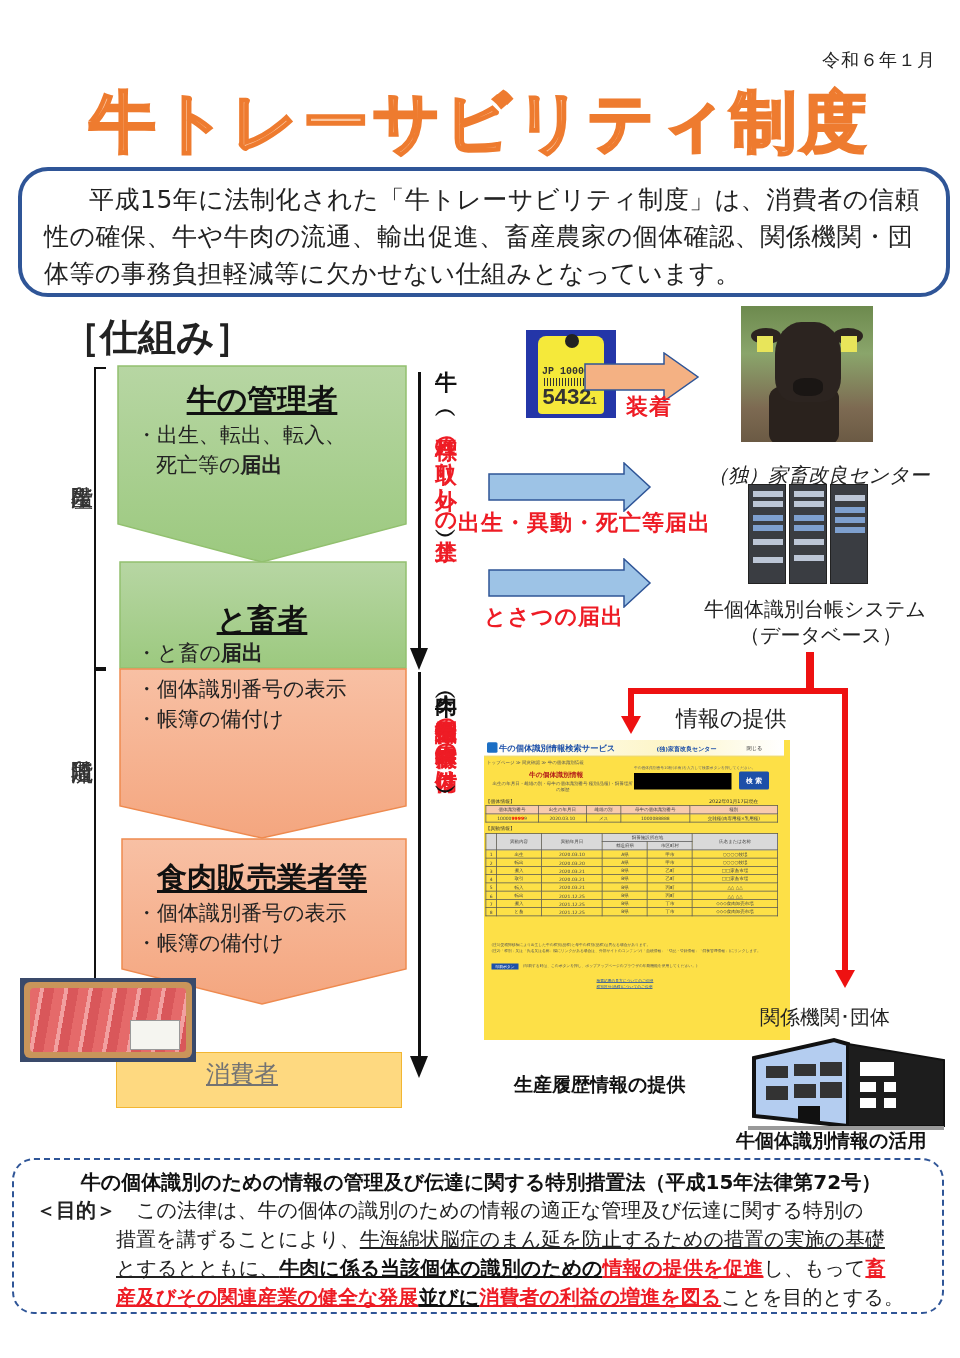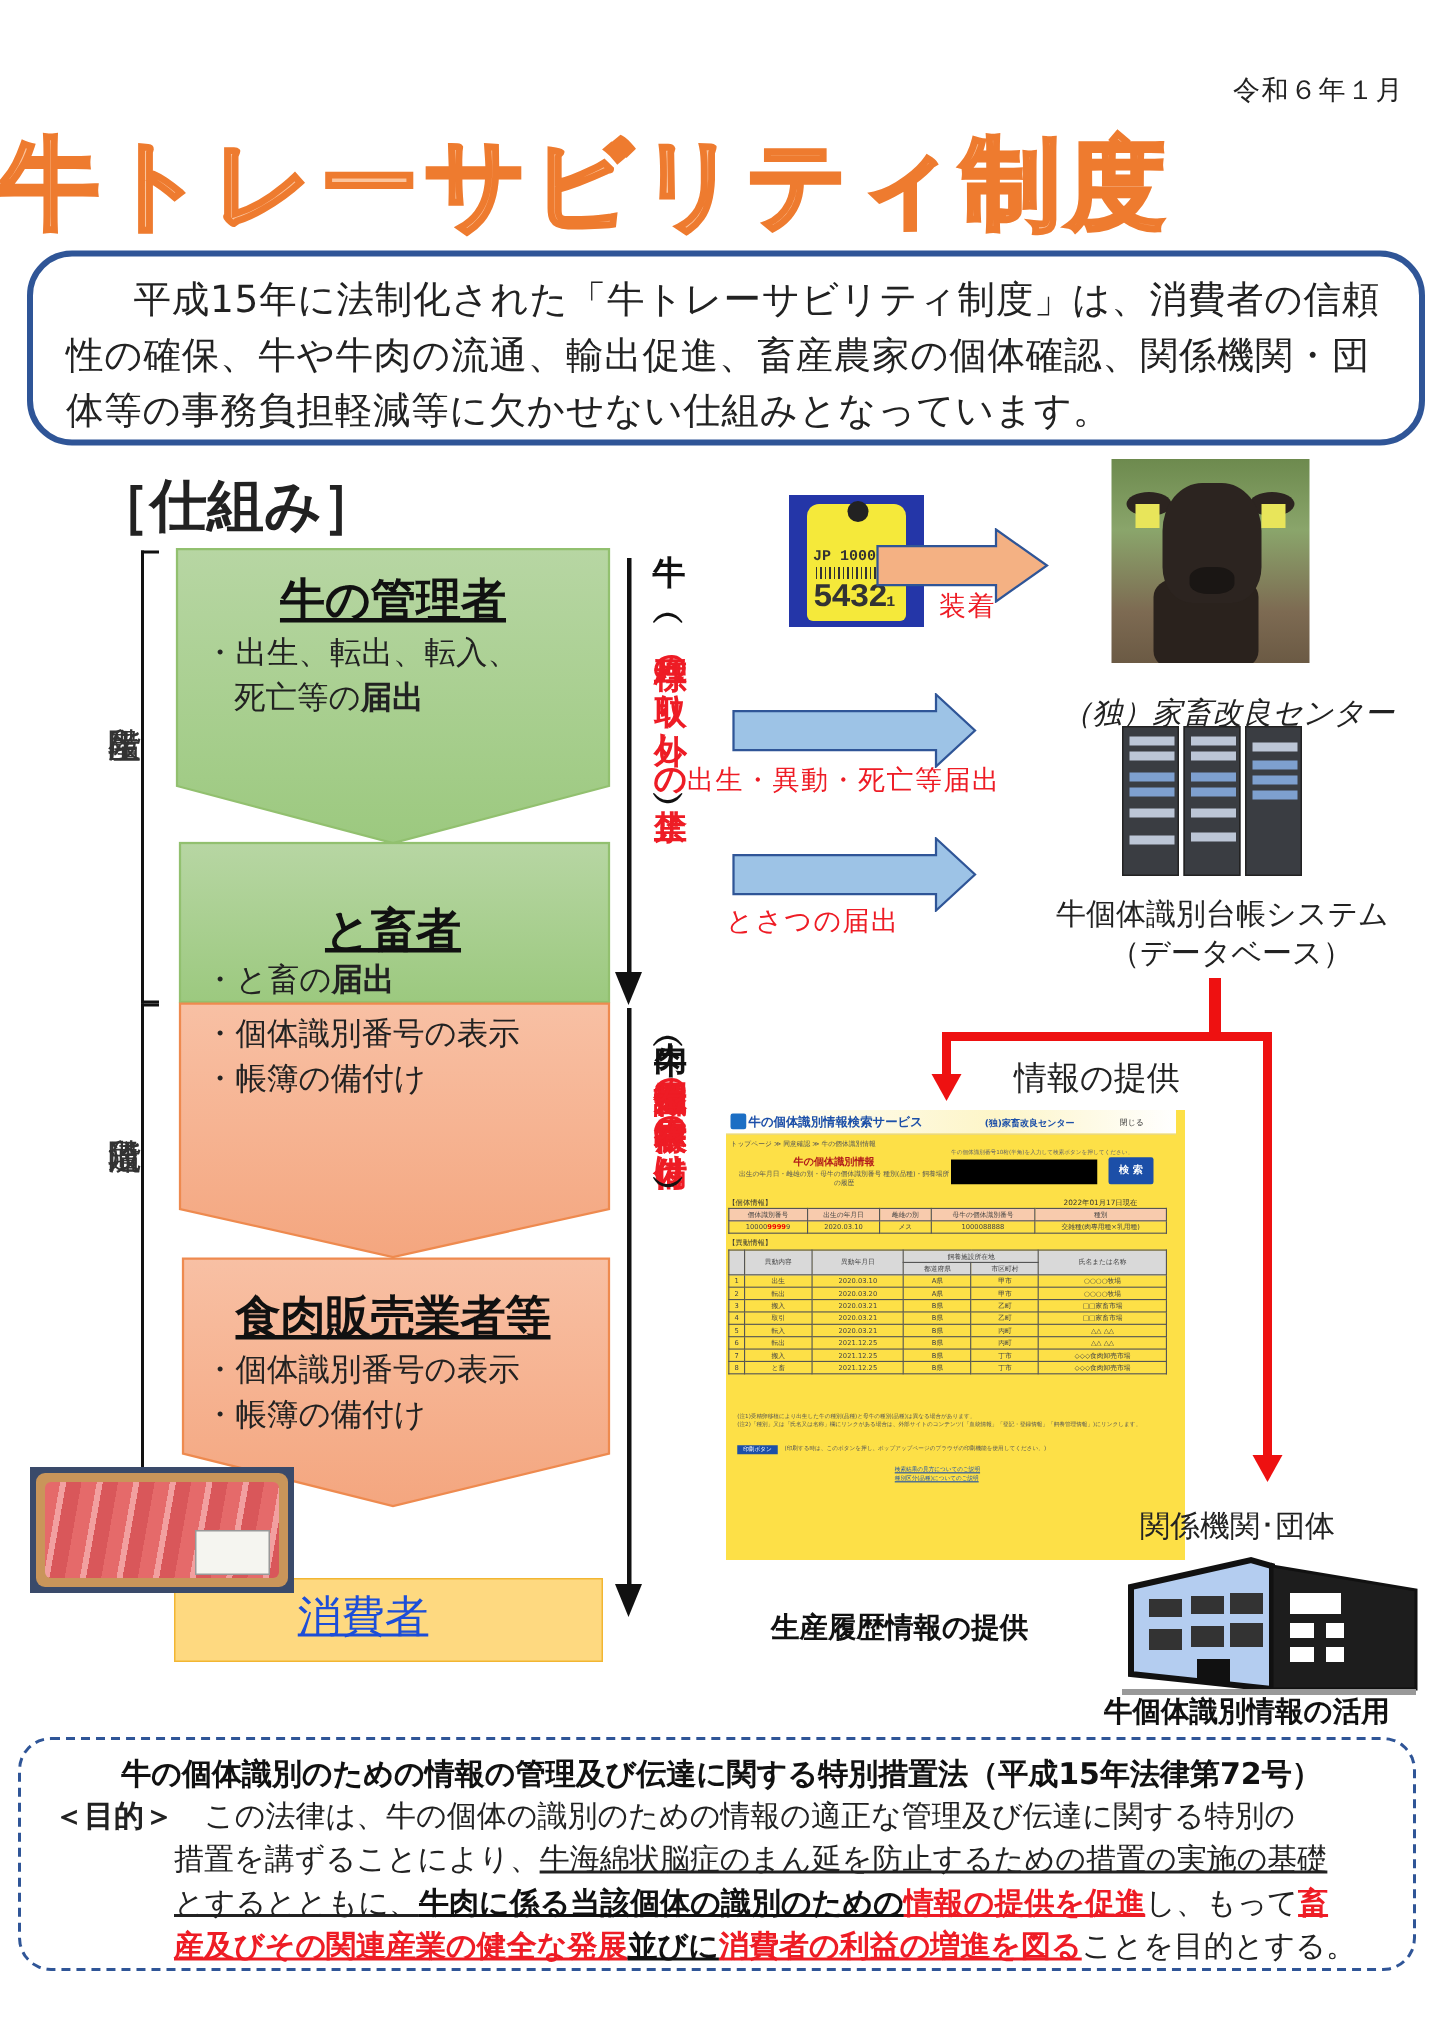--- a/index.html
+++ b/index.html
@@ -2,21 +2,21 @@
 <html><head>
 <meta charset="utf-8">
 <style>
   * { box-sizing: border-box; margin: 0; padding: 0; }
   html, body { width: 960px; height: 1358px; background: #ffffff; overflow: hidden; }
   body { font-family: "DejaVu Sans", "Liberation Sans", sans-serif; color: #222; position: relative; }
   .abs { position: absolute; }
 
   .date { right: 24px; top: 48px; font-size: 18px; color: #222; letter-spacing: 1px; }
   .main-title {
-    left: 0; width: 960px; top: 78px; 
+    left: 0; width: 960px; top: 78px; text-align: center;
     font-size: 66px; font-weight: bold; color: #fbc49c; letter-spacing: 4px;
     -webkit-text-stroke: 2.5px #ee7b2f;
   }
   .intro-box {
     left: 18px; top: 167px; width: 932px; height: 130px;
     border: 4px solid #2f5597; border-radius: 30px; background: #fff;
     padding: 10px 14px 0 22px; font-size: 25px; line-height: 37px; color: #222;
     letter-spacing: 0.5px;
   }
   .intro-box p { text-indent: 1.8em; }
@@ -28,21 +28,21 @@
   .box-title { font-weight: bold; font-size: 30px; text-decoration: underline; text-align: center; color: #111; }
   .bullets { font-size: 21px; line-height: 30px; color: #222; }
   .bullets b { font-weight: bold; }
 
   .vline { width: 3px; background: #111; }
   .varrowhead { width: 0; height: 0; border-left: 9px solid transparent; border-right: 9px solid transparent; border-top: 22px solid #111; }
   .vtext { width: 28px; text-align: center; font-size: 22px; line-height: 26px; font-weight: bold; }
   .vtext .black { color: #111; }
   .vtext .red { color: #ee1c25; }
 
-  .red-label { color: #ee1c25; font-weight: normal; font-size: 18px; letter-spacing: 1px; }
+  .red-label { color: #ee1c25; font-weight: bold; font-size: 22px; letter-spacing: 1px; }
   .black-label { color: #222; font-size: 20px; }
 
   .eartag { left: 486px; top: 330px; width: 90px; height: 88px; background: #2436a8; margin-left: 40px; }
   .tag-body { position: absolute; left: 12px; top: 6px; width: 66px; height: 78px; background: #f5e93a; border-radius: 8px 8px 4px 4px; }
   .tag-hole { position: absolute; left: 27px; top: -2px; width: 14px; height: 14px; border-radius: 50%; background: #222; }
   .tag-jp { position: absolute; left: 4px; top: 30px; font-size: 10px; font-weight: bold; color: #333; font-family: "Liberation Mono", monospace; }
   .tag-bars { position: absolute; left: 6px; top: 42px; width: 54px; height: 8px; background: repeating-linear-gradient(90deg,#333 0 1px,#f5e93a 1px 3px); }
   .tag-num { position: absolute; left: 4px; top: 50px; font-size: 22px; font-weight: bold; color: #333; font-family: "Liberation Mono", monospace; letter-spacing: -1px; }
 
   .cow { left: 741px; top: 306px; width: 132px; height: 136px; background: linear-gradient(180deg,#6d8a4e 0%,#8aa56b 35%,#7d6a52 75%,#6b5a44 100%); overflow: hidden; }
@@ -152,21 +152,21 @@
   <div>・個体識別番号の表示</div>
   <div>・帳簿の備付け</div>
 </div>
 
 <div class="abs box-title" style="left:120px; top:858px; width:284px;">食肉販売業者等</div>
 <div class="abs bullets" style="left:136px; top:898px;">
   <div>・個体識別番号の表示</div>
   <div>・帳簿の備付け</div>
 </div>
 
-<div class="abs" style="left:118px; top:1058px; width:248px; text-align:center; font-size:29px; text-decoration:underline; color:#1d4ed8;">消費者</div>
+<div class="abs" style="left:118px; top:1058px; width:248px; text-align:center; font-size:24px; text-decoration:underline; color:#737373;">消費者</div>
 
 <div class="abs" style="left:20px; top:978px; width:176px; height:84px; background:#3a4a6a; padding:4px;">
   <div style="width:100%; height:100%; background:#c9955a; border-radius:6px; padding:6px; position:relative;">
     <div style="width:100%; height:100%; background:repeating-linear-gradient(100deg,#e56a6a 0 10px,#f2a0a0 10px 14px,#d9575a 14px 24px); border-radius:4px;"></div>
     <div style="position:absolute; right:12px; bottom:8px; width:50px; height:30px; background:#f5f5f0; border:1px solid #999;"></div>
   </div>
 </div>
 
 <div class="abs vline" style="left:418px; top:372px; height:290px;"></div>
 <div class="abs varrowhead" style="left:410px; top:648px;"></div>

